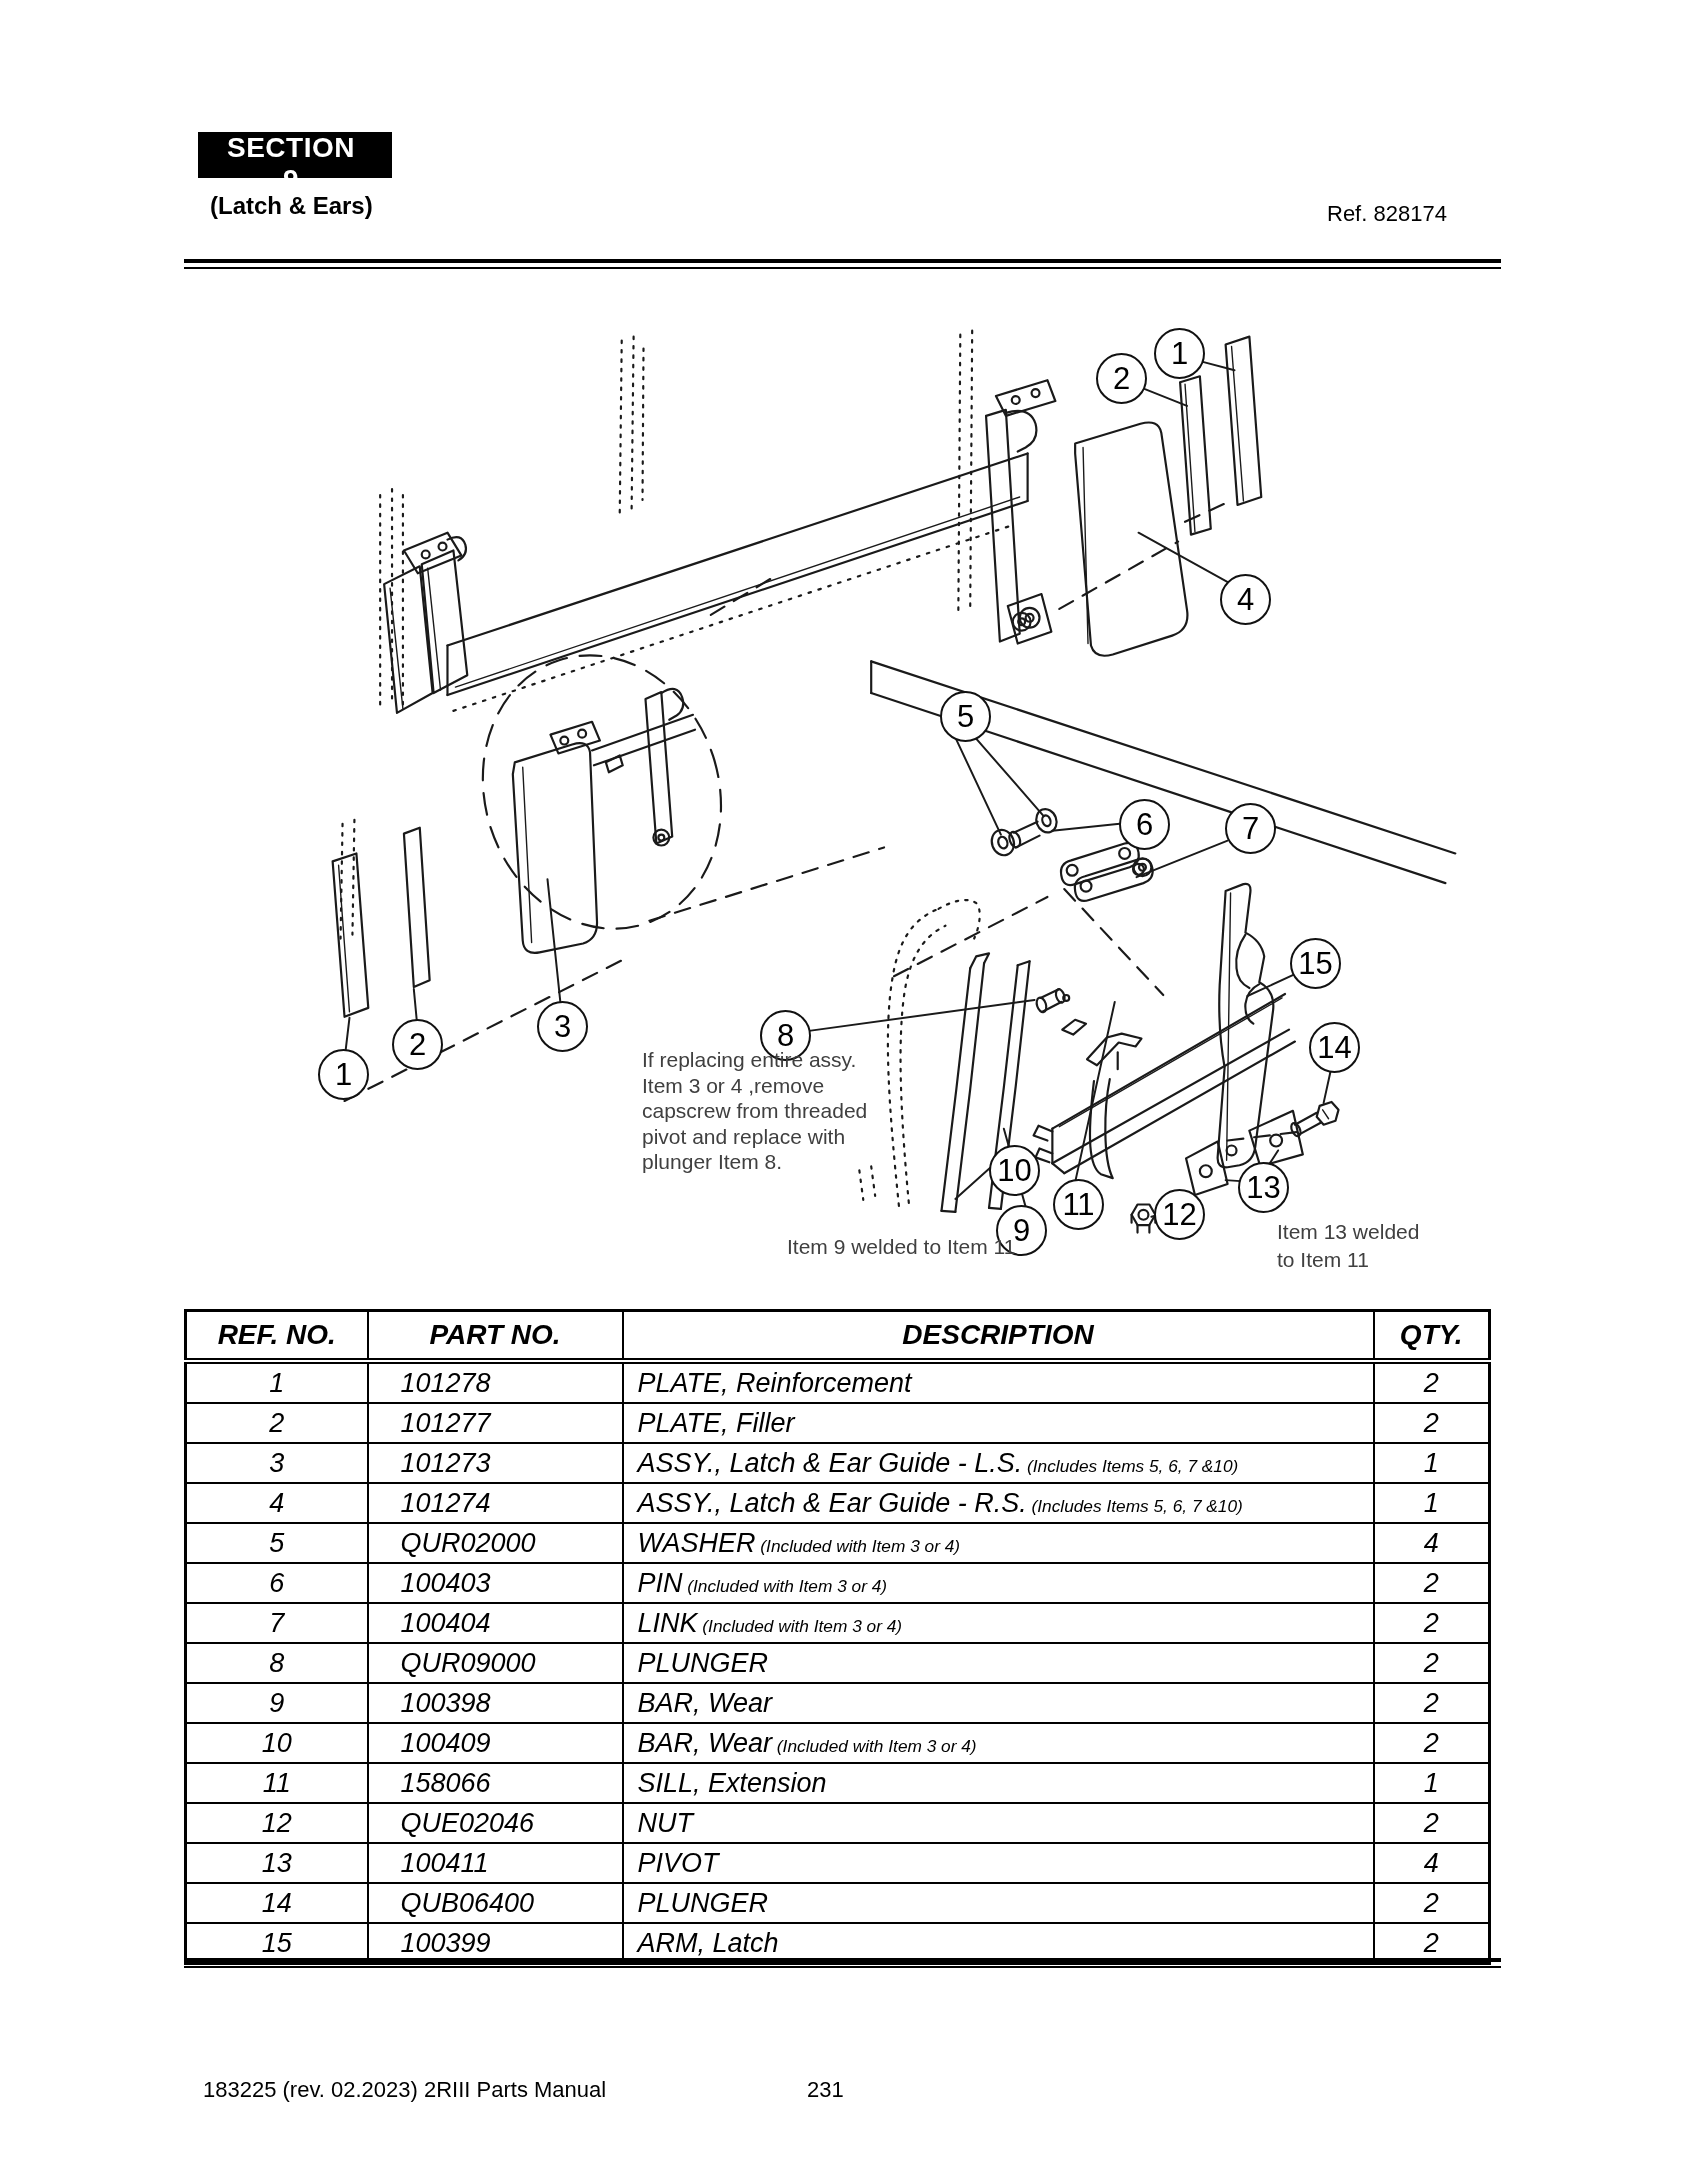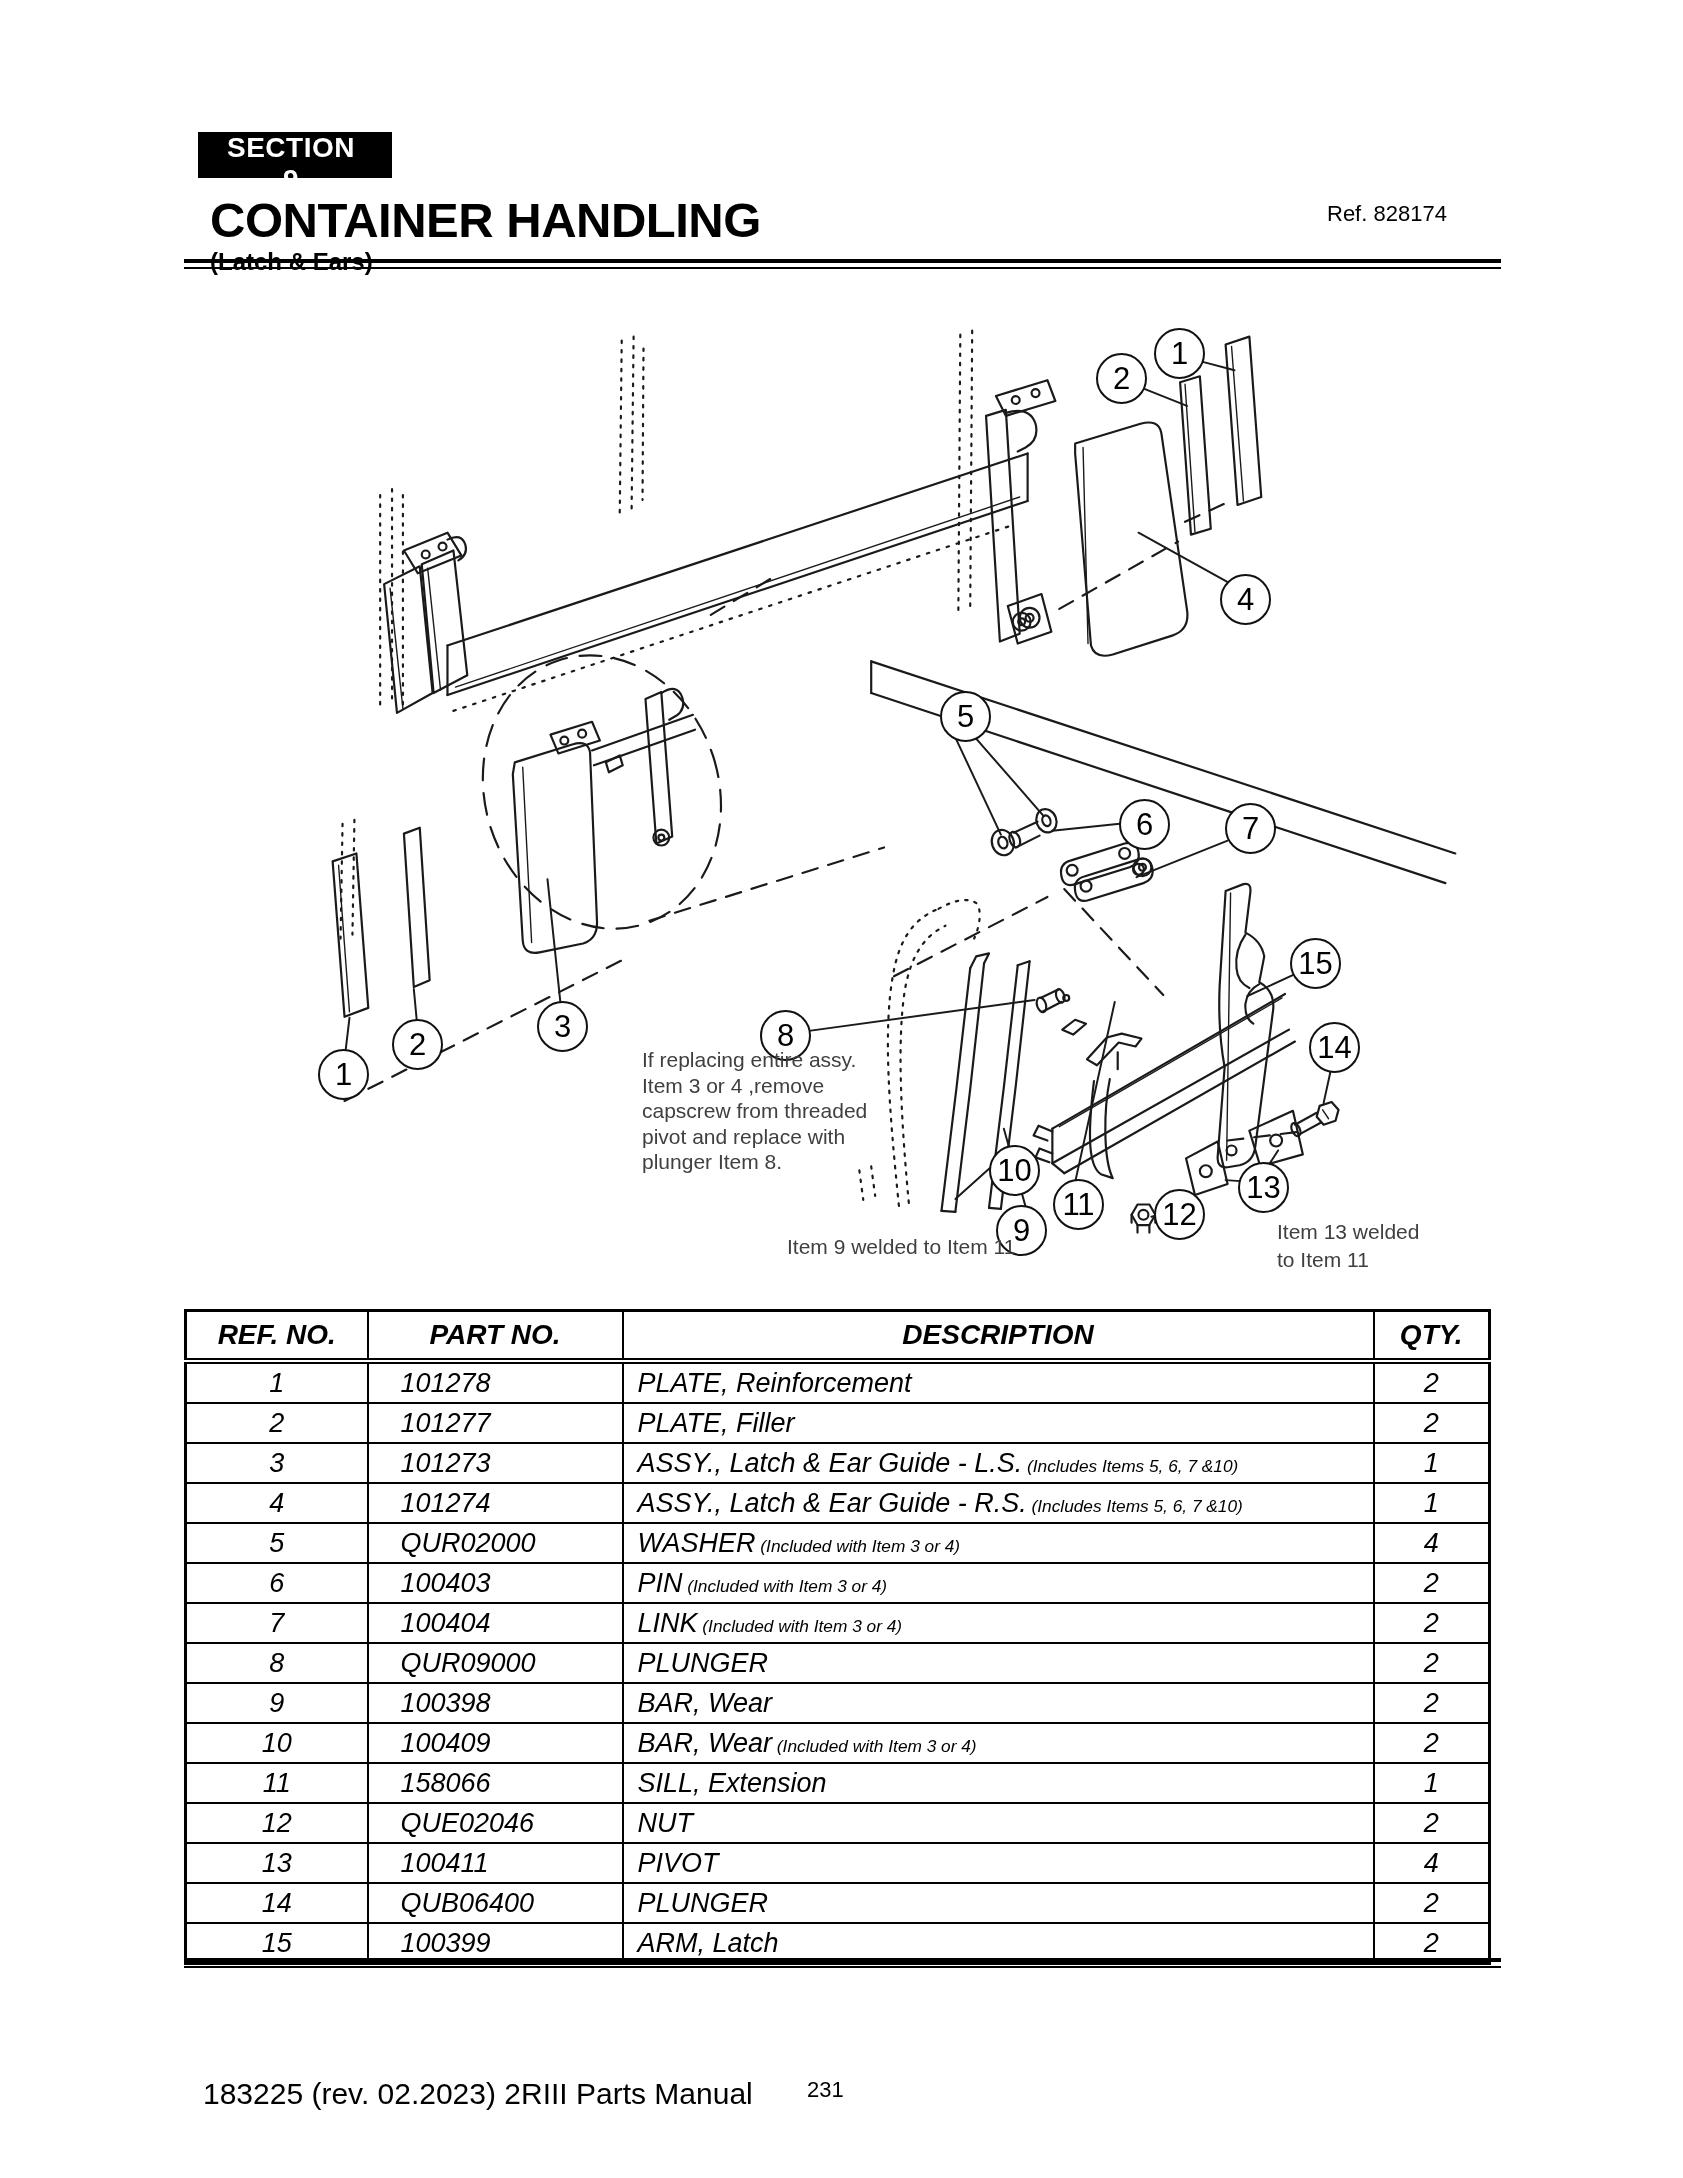--- a/index.html
+++ b/index.html
@@ -44,32 +44,31 @@
     height:46px;font-size:28px;font-weight:bold;text-align:center;
     border-bottom:6px double #000 !important;padding:0;
   }
   td{height:38px;font-size:27px;padding:0;vertical-align:middle;overflow:hidden;white-space:nowrap;}
   td.c-ref{text-align:center;}
   td.c-part{padding-left:32px;}
   td.c-desc{padding-left:14px;}
   td.c-qty{text-align:center;}
   .desc-note{font-size:17.3px;}
   
-  .footer-doc{left:203px;top:2077px;font-size:30px;}
+  .footer-doc{left:203px;top:2077px;font-size:22px;}
   .footer-page{left:807px;top:2077px;font-size:22px;}
 </style>
 </head>
 <body>
 
 <div class="abs section-box">
   <span>SECTION</span>
   <span>9</span>
 </div>
 <div class="abs title-row">
-  <span class="page-title">CONTAINER HANDLING</span>
   <span class="page-subtitle">(Latch &amp; Ears)</span>
 </div>
 <div class="abs ref-label">Ref. 828174</div>
 <div class="abs rule rule-top"></div>
 
 <div id="diagram" class="abs">
   <svg width="1683" height="1297" viewBox="0 0 1700 1310">
     <g stroke="#1a1a1a" stroke-width="2.2" fill="none" stroke-linecap="round" stroke-linejoin="round">
 
       <g stroke-dasharray="16 11">

